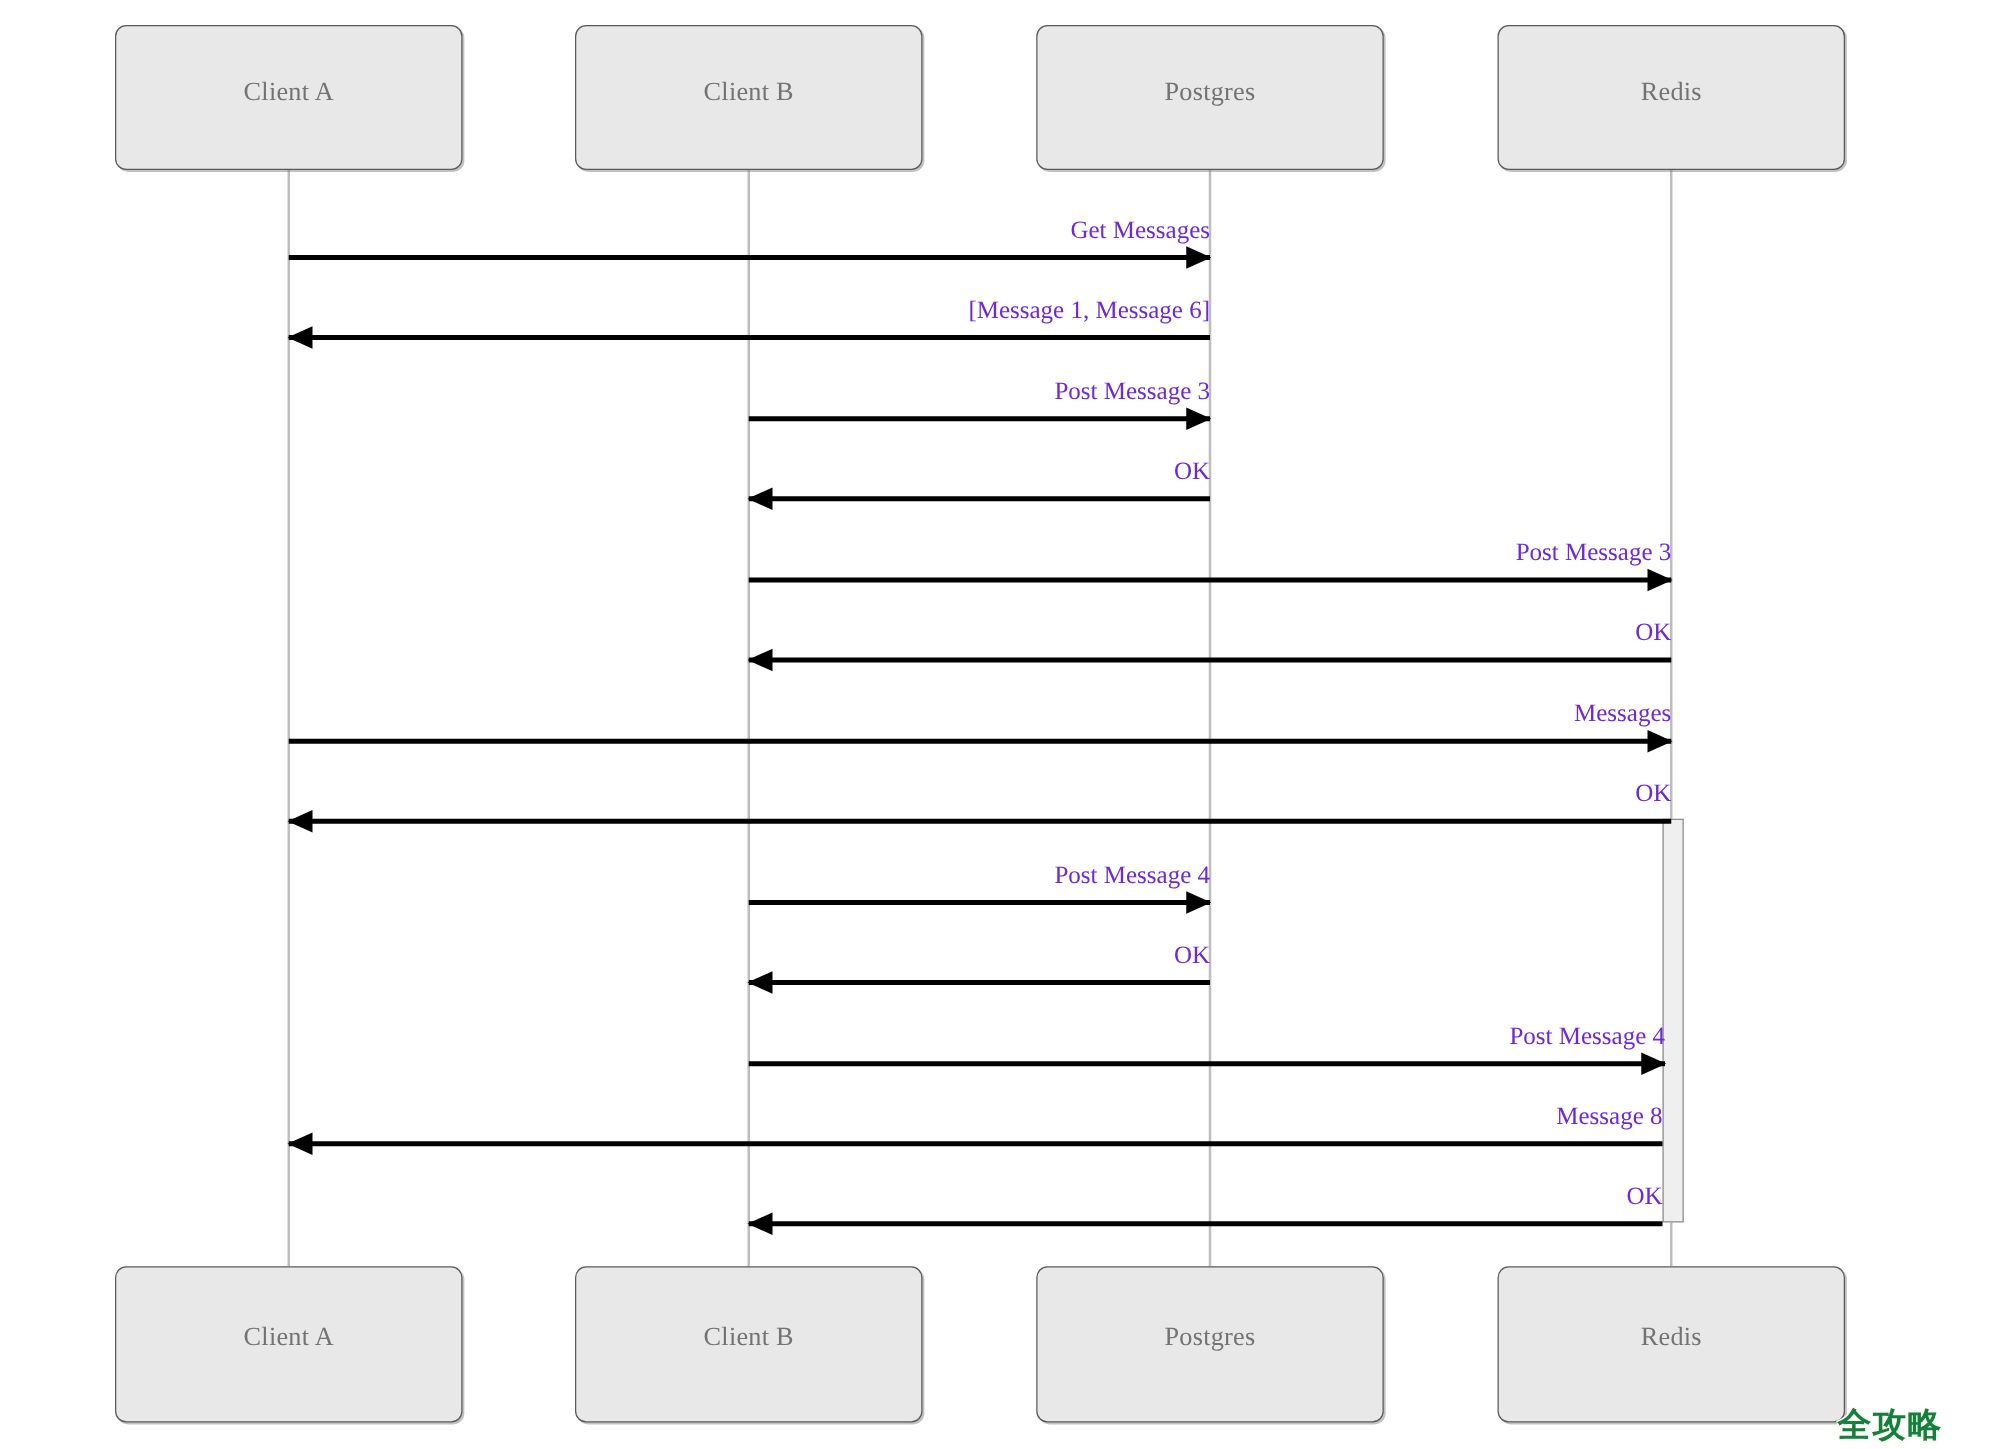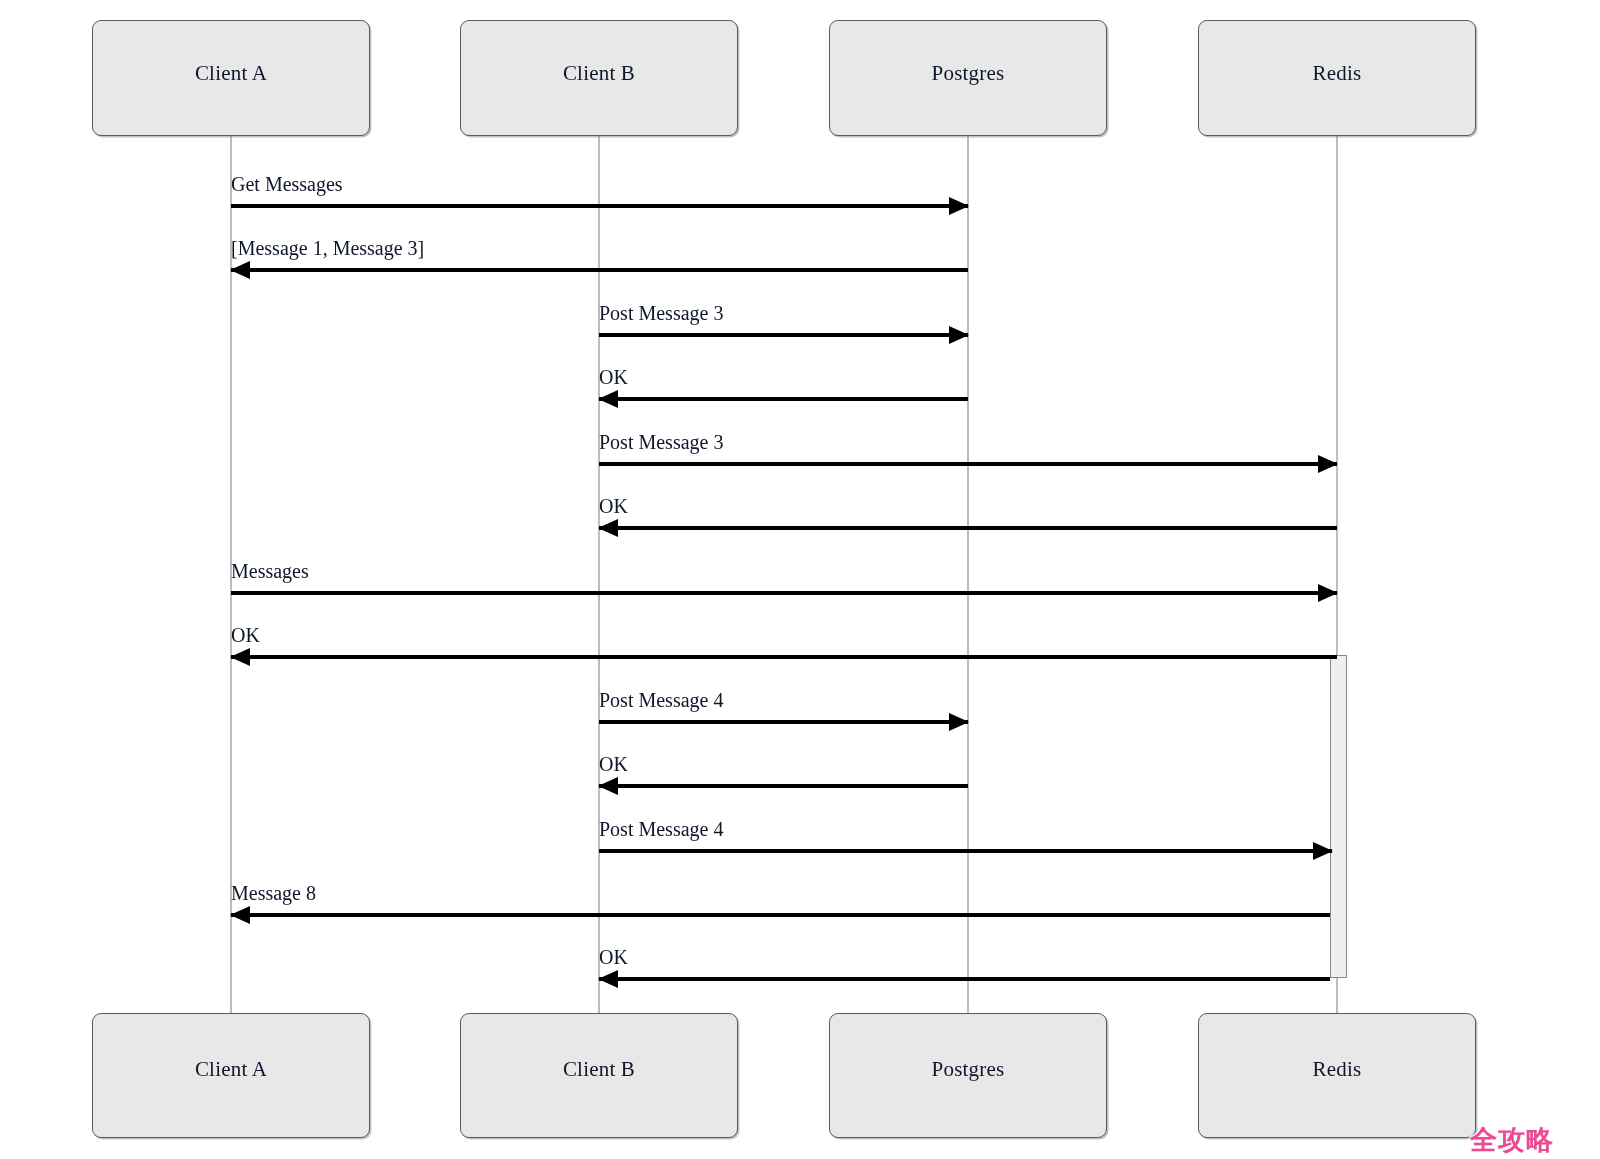--- a/index.html
+++ b/index.html
@@ -26,21 +26,21 @@
     border: 1.6px solid #5a5a5a;
     border-radius: 9px;
     box-shadow: 1.5px 1.5px 0 0 rgba(120,120,120,0.45);
   }
   .participant .plabel {
     position: absolute;
     left: 0;
     right: 0;
     text-align: center;
     font-size: 21px;
-    color: #0f172a;
+    color: #737373;
     letter-spacing: 0.2px;
     white-space: nowrap;
   }
 
   
   .lifeline {
     position: absolute;
     width: 2px;
     background: #bdbdbd;
   }
@@ -80,34 +80,34 @@
   }
   .msg.to-left .head {
     left: -1px;
     border-right: 20px solid #000000;
   }
   .msg .mlabel {
     position: absolute;
     left: 0;
     right: 0;
     bottom: 9px;
-    text-align: left;
+    text-align: right;
     font-size: 20px;
-    color: #0f172a;
+    color: #6d28d9;
     white-space: nowrap;
     line-height: 1.1;
   }
 
   
   #watermark {
     position: absolute;
     font-family: "DejaVu Sans", sans-serif;
     font-size: 27px;
     font-weight: bold;
-    color: #ec4899;
+    color: #15803d;
     text-shadow:
        1px  1px 0 #fdfaf2,
       -1px -1px 0 #fdfaf2,
        1px -1px 0 #fdfaf2,
       -1px  1px 0 #fdfaf2;
     letter-spacing: 1px;
     white-space: nowrap;
   }
 </style>
 </head>
@@ -154,21 +154,21 @@
     </div>
   <div id="messages">
       <div class="msg to-right" style="left: 231px; width: 737px; top: 204px;">
         <div class="shaft"></div>
         <div class="head"></div>
         <div class="mlabel">Get Messages</div>
       </div>
       <div class="msg to-left" style="left: 231px; width: 737px; top: 268px;">
         <div class="shaft"></div>
         <div class="head"></div>
-        <div class="mlabel">[Message 1, Message 3]</div>
+        <div class="mlabel">[Message 1, Message 6]</div>
       </div>
       <div class="msg to-right" style="left: 599px; width: 369px; top: 333px;">
         <div class="shaft"></div>
         <div class="head"></div>
         <div class="mlabel">Post Message 3</div>
       </div>
       <div class="msg to-left" style="left: 599px; width: 369px; top: 397px;">
         <div class="shaft"></div>
         <div class="head"></div>
         <div class="mlabel">OK</div>

